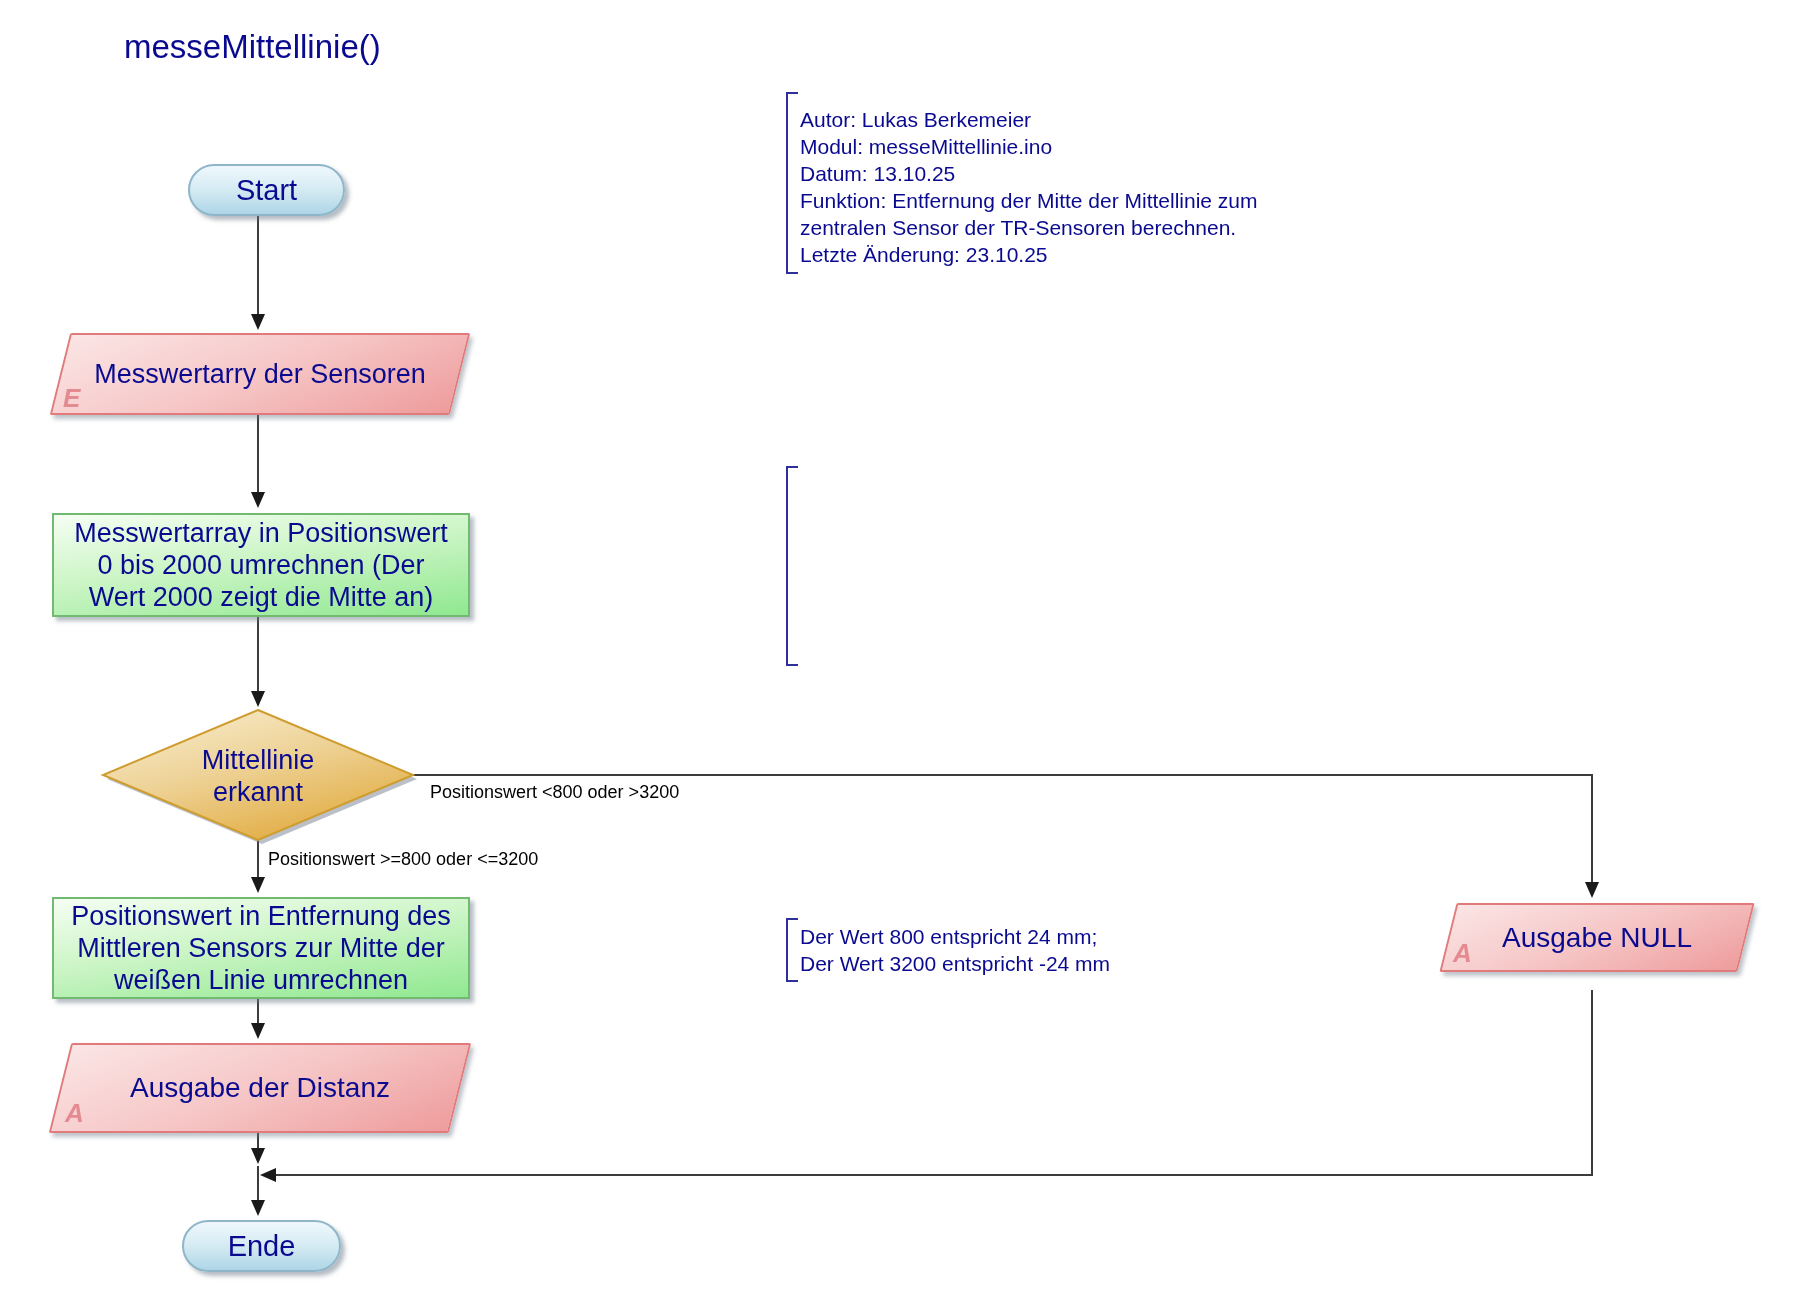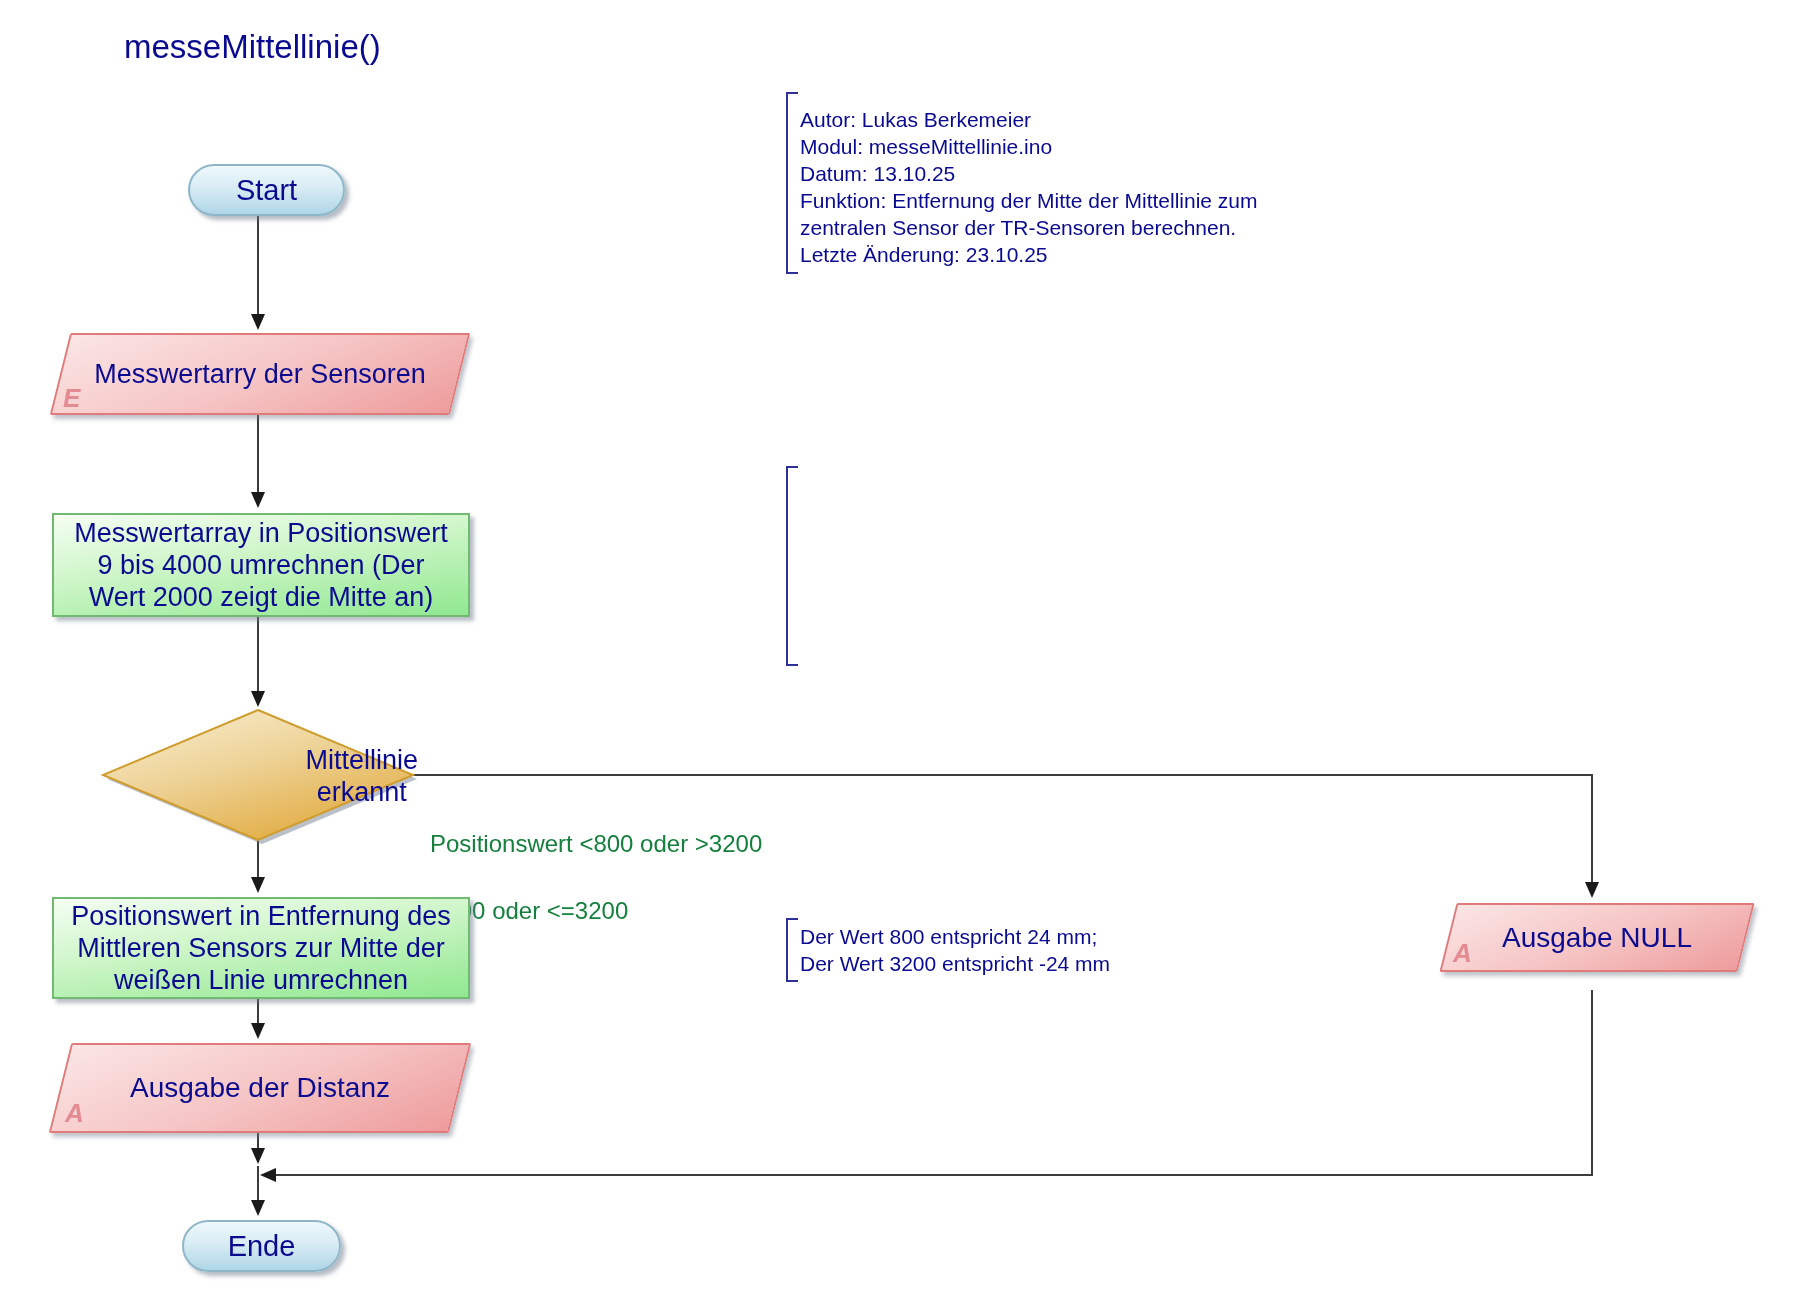--- a/index.html
+++ b/index.html
@@ -22,23 +22,23 @@
         display:flex;align-items:center;justify-content:center;}
   
   .io-wrap{position:absolute;}
   .io-bg{position:absolute;inset:0;transform:skewX(-14deg);
          border:2px solid #e17a7a;border-radius:2px;
          background:linear-gradient(155deg,#fbe5e5 0%,#f6c6c6 50%,#ee9c9c 100%);
          box-shadow:4px 4px 4px rgba(110,122,138,.45);}
   .io-text{position:absolute;inset:0;display:flex;align-items:center;justify-content:center;}
   .io-marker{position:absolute;font-style:italic;font-weight:bold;font-size:26px;color:#e48b92;}
   
-  .dec-text{position:absolute;inset:0;display:flex;align-items:center;justify-content:flex-end;}
+  .dec-text{position:absolute;inset:0;display:flex;align-items:center;justify-content:center;}
   
-  .branch-label{font-size:24px;color:#15803d;white-space:nowrap;margin-top:48px;}
+  .branch-label{font-size:18px;color:#000000;white-space:nowrap;}
   
   .bracket{width:10px;border-left:2px solid #30309a;border-top:2px solid #30309a;border-bottom:2px solid #30309a;}
   .comment-text{color:#0a0a90;font-size:21px;line-height:27px;white-space:pre-line;}
   svg{display:block;}
   .flowline{stroke:#3c3c3c;stroke-width:2;fill:none;}
   .flowhead{fill:#1a1a1a;stroke:none;}
 </style>
 </head>
 <body>
 
@@ -83,21 +83,21 @@
   <div class="io-wrap" style="left:60px;top:333px;width:400px;height:82px;">
     <div class="io-bg"></div>
     <div class="io-text">
       <span class="node-text">Messwertarry der Sensoren</span>
     </div>
     <span class="io-marker" style="left:3px;bottom:1px;">E</span>
   </div>
 
   <div class="abs proc" style="left:52px;top:513px;width:414px;height:100px;">
     <span class="node-text">Messwertarray in Positionswert
-9 bis 4000 umrechnen (Der
+0 bis 2000 umrechnen (Der
 Wert 2000 zeigt die Mitte an)</span>
   </div>
 
   <div class="abs" style="left:98px;top:706px;width:320px;height:140px;">
     <svg width="320" height="140" viewBox="0 0 320 140">
       <defs>
         <linearGradient id="diag" x1="0" y1="0" x2="0.6" y2="1">
           <stop offset="0" stop-color="#f9efd4"></stop>
           <stop offset="0.5" stop-color="#eed398"></stop>
           <stop offset="1" stop-color="#e2ae46"></stop>

